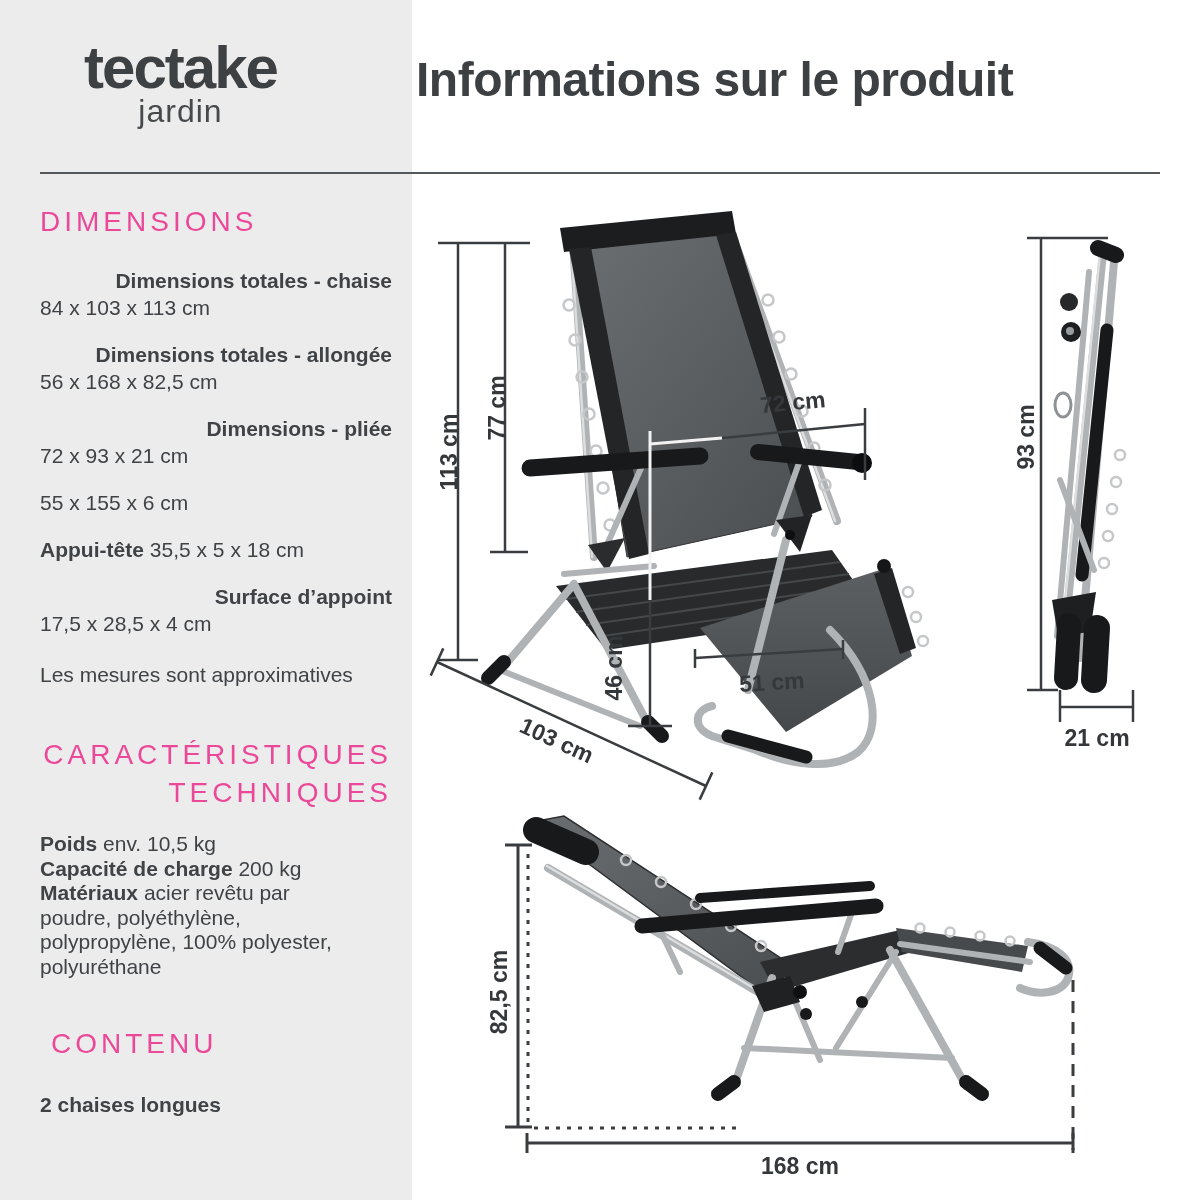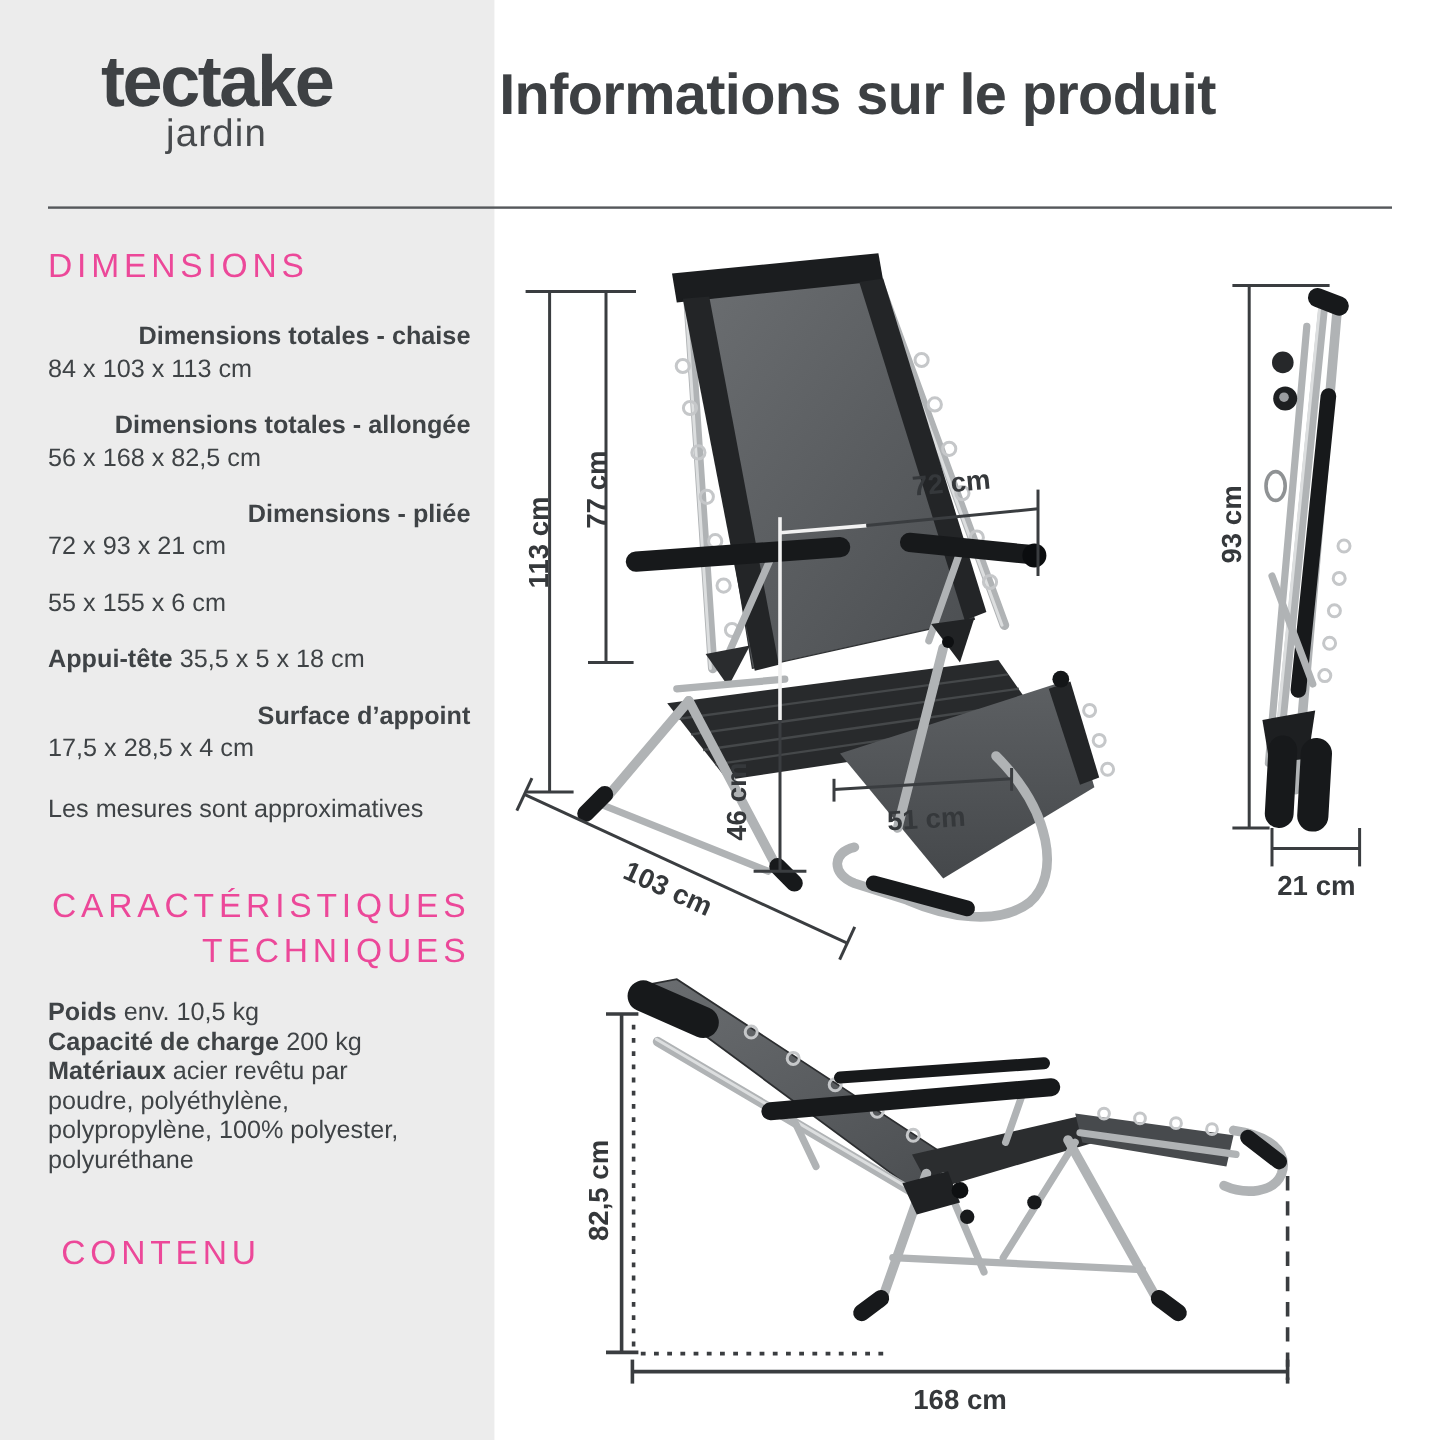--- a/index.html
+++ b/index.html
@@ -95,20 +95,21 @@
   <div class="note">Les mesures sont approximatives</div>
 
   <h2 class="section mt1">CARACTÉRISTIQUES TECHNIQUES</h2>
   <div class="specs">
     <p class="spec"><span class="lbl">Poids</span> <span>env. 10,5 kg</span></p>
     <p class="spec"><span class="lbl">Capacité de charge</span> <span>200 kg</span></p>
     <p class="spec"><span class="lbl">Matériaux</span> <span>acier revêtu par poudre, polyéthylène, polypropylène, 100% polyester, polyuréthane</span></p>
   </div>
 
   <h2 class="section mt2">CONTENU</h2>
+  <div class="content-item">2 chaises longues</div>
 </div>
 
 <svg width="1200" height="1200" viewBox="0 0 1200 1200">
   <defs>
     <linearGradient id="meshGrad" x1="0" y1="0" x2="1" y2="1">
       <stop offset="0" stop-color="#6b6e71"></stop>
       <stop offset="1" stop-color="#4b4e51"></stop>
     </linearGradient>
     <linearGradient id="meshGrad2" x1="0" y1="0" x2="0" y2="1">
       <stop offset="0" stop-color="#5d6063"></stop>

